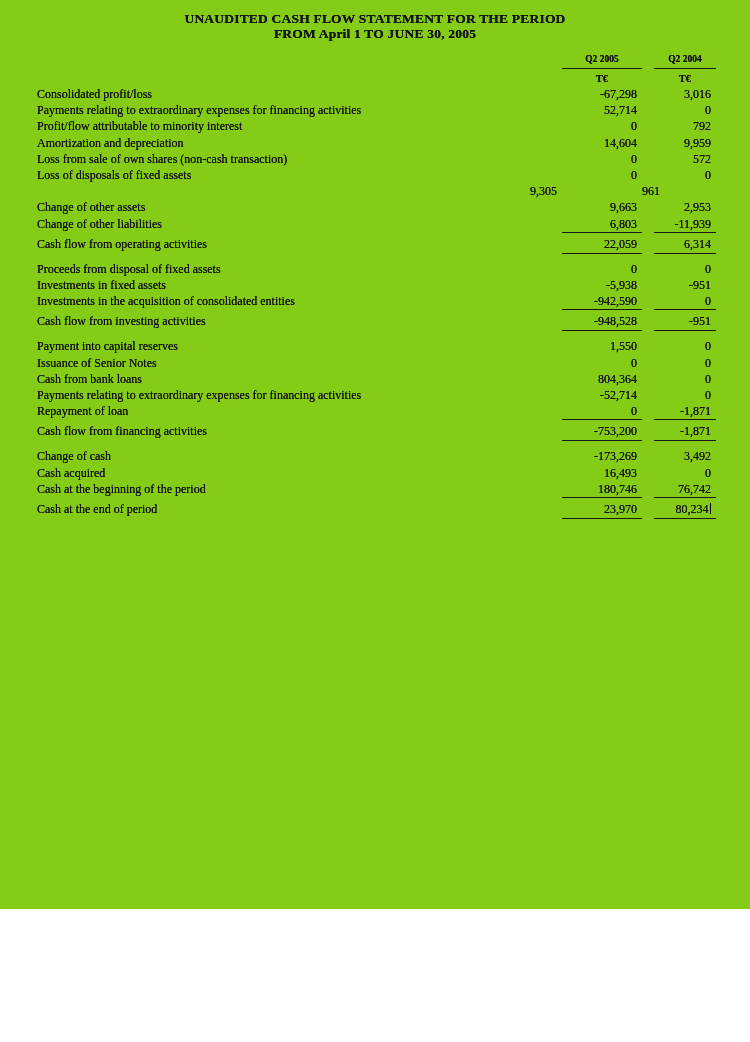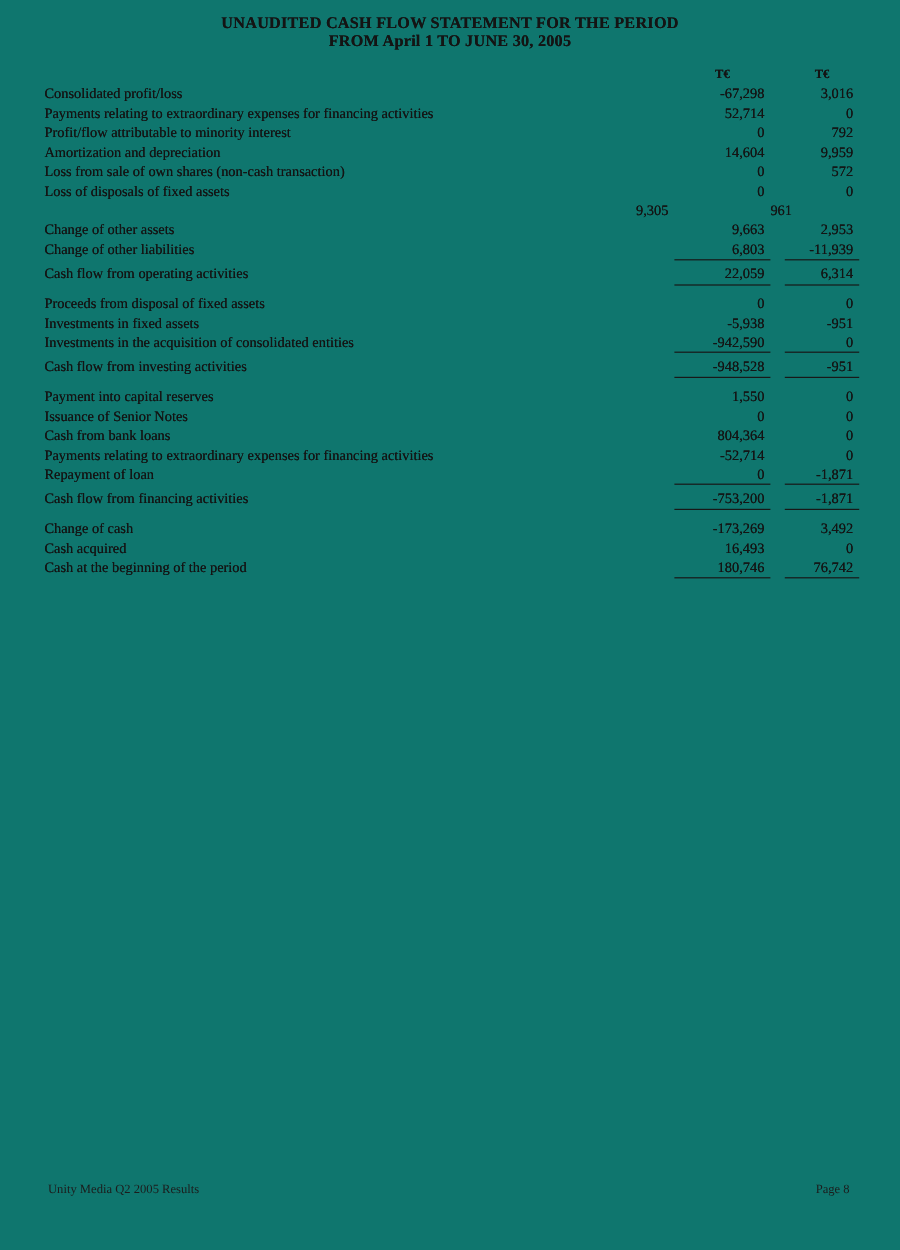--- a/index.html
+++ b/index.html
@@ -1,20 +1,20 @@
 <!DOCTYPE html>
 <html><head>
 <meta charset="utf-8">
 <style>
   * { margin: 0; padding: 0; box-sizing: border-box; }
   html, body { background: #ffffff; }
   .page {
     width: 750px;
-    height: 1042px;
-    background: #0f766e;
+    height: 909px;
+    background: #84cc16;
     position: relative;
     overflow: hidden;
     font-family: "Liberation Serif", "DejaVu Serif", serif;
     color: #141414;
     text-shadow: 0 0 0.4px currentColor; 
   }
   .title {
     padding-top: 11px;
     text-align: center;
     font-weight: bold;
@@ -83,20 +83,26 @@
 <body>
 
 <div class="page">
 
   <div class="title">
     <div>UNAUDITED CASH FLOW STATEMENT FOR THE PERIOD</div>
     <div>FROM April 1 TO JUNE 30, 2005</div>
   </div>
 
   <div class="table">
+    <div class="row header-row">
+      <div class="cell label"></div>
+      <div class="cell val colhead">Q2 2005</div>
+      <div class="cell gap"></div>
+      <div class="cell val colhead">Q2 2004</div>
+    </div>
     <div class="row unit-row">
       <div class="cell label"></div>
       <div class="cell val unit">T€</div>
       <div class="cell gap"></div>
       <div class="cell val unit">T€</div>
     </div>
     <div id="table-body">
   <div class="row">
     <div class="cell label">Consolidated profit/loss</div>
     <div class="cell val v1">-67,298</div>
@@ -250,20 +256,26 @@
     <div class="cell val v2">0</div>
   </div>
 
   <div class="row section-end">
     <div class="cell label">Cash at the beginning of the period</div>
     <div class="cell val v1">180,746</div>
     <div class="cell gap"></div>
     <div class="cell val v2">76,742</div>
   </div>
 
+  <div class="row total">
+    <div class="cell label">Cash at the end of period</div>
+    <div class="cell val v1">23,970</div>
+    <div class="cell gap"></div>
+    <div class="cell val v2">80,234<span class="caret"></span></div>
+  </div>
 </div>
   </div>
 
   <div class="footer">
     <span>Unity Media Q2 2005 Results</span>
     <span>Page 8</span>
   </div>
 
 </div>
 

